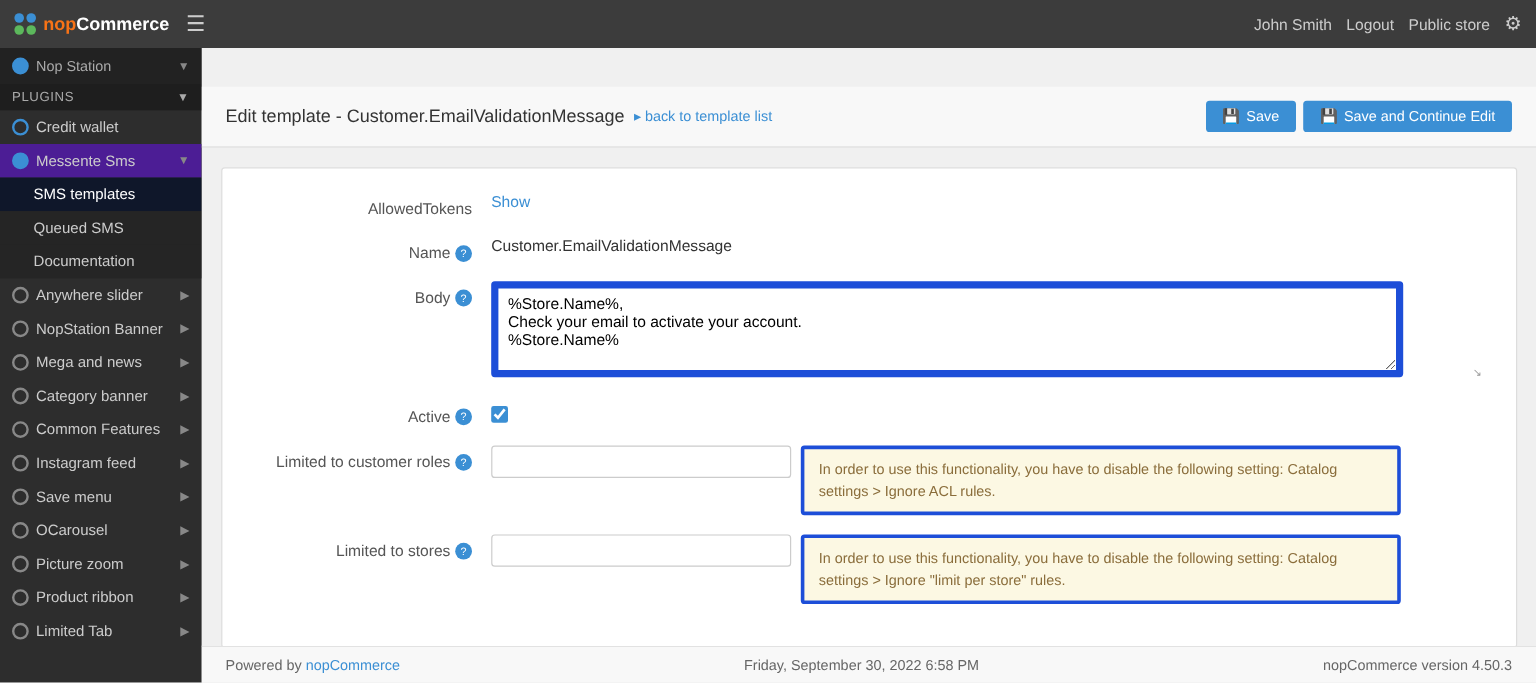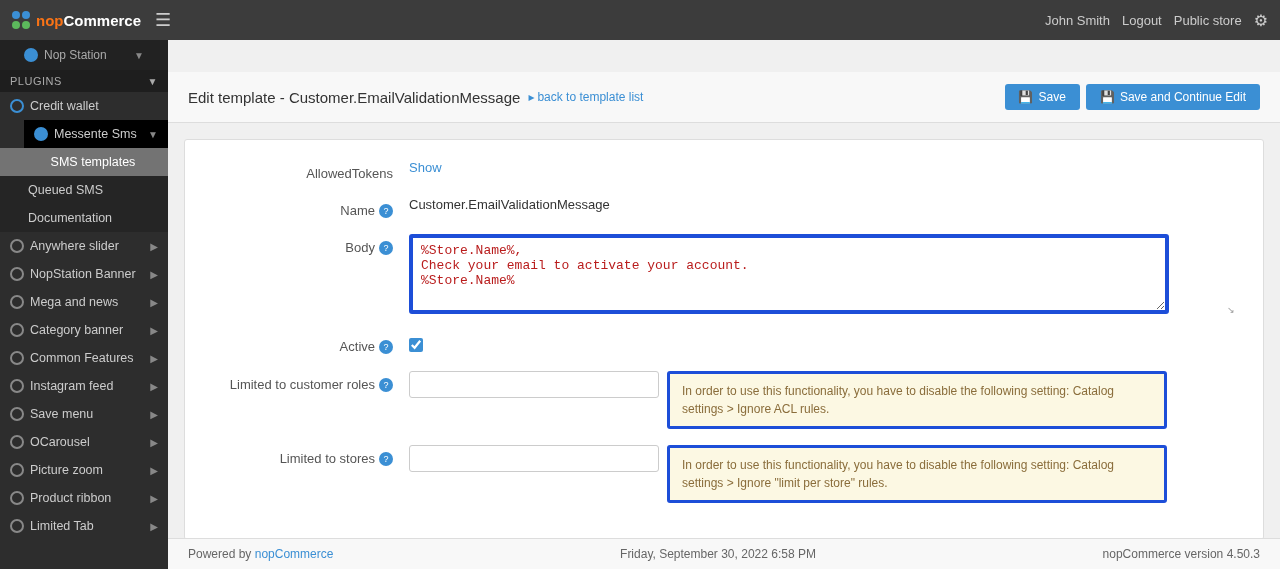--- a/index.html
+++ b/index.html
@@ -44,26 +44,26 @@
     .sidebar::-webkit-scrollbar-thumb { background: #555; }
 
     .sidebar-item {
       display: flex;
       align-items: center;
       padding: 7px 10px 7px 10px;
       cursor: pointer;
       position: relative;
       gap: 6px;
     }
-    .sidebar-item.active { background: #000000; margin-left: 24px; }
+    .sidebar-item.active { background: #4c1d95; }
     .sidebar-item.section-header {
       background: #222;
       color: #aaa;
       font-size: 12px;
-      padding: 8px 24px;
+      padding: 8px 10px;
     }
     .sidebar-item .circle-icon {
       width: 14px; height: 14px; border-radius: 50%;
       border: 2px solid #888; flex-shrink: 0;
       display: flex; align-items: center; justify-content: center;
     }
     .sidebar-item .circle-icon.filled { background: #3b8fd4; border-color: #3b8fd4; }
     .sidebar-item .circle-icon.outline-blue { border-color: #3b8fd4; }
     .sidebar-item-label { flex: 1; }
     .sidebar-item .chevron { font-size: 10px; color: #888; }
@@ -144,26 +144,26 @@
       padding: 5px 8px;
       border: 1px solid #ccc;
       border-radius: 3px;
       font-size: 13px;
       color: #333;
     }
     .form-textarea {
       width: 100%;
       height: 80px;
       padding: 5px 8px;
-      border: 4px solid #1d4ed8;
+      border: 6px solid #1d4ed8;
       border-radius: 3px;
       font-size: 13px;
-      color: #b91c1c;
+      color: #000000;
       resize: vertical;
-      font-family: Liberation Mono, monospace;
+      font-family: Liberation Sans, sans-serif;
     }
     .textarea-wrap { position: relative; }
     .textarea-corner {
       position: absolute;
       bottom: 2px;
       right: 2px;
       width: 10px;
       height: 10px;
       color: #999;
       font-size: 9px;
@@ -271,21 +271,21 @@
       <div class="circle-icon outline-blue"></div>
       <span class="sidebar-item-label">Credit wallet</span>
     </div>
 
     <div class="sidebar-item active">
       <div class="circle-icon filled"></div>
       <span class="sidebar-item-label">Messente Sms</span>
       <span class="chevron">▼</span>
     </div>
 
-    <div class="sidebar-item sub-item" style="color:#fff; background:#737373;text-align:center;">
+    <div class="sidebar-item sub-item" style="color:#fff; background:#0f172a;">
       <span class="sidebar-item-label">SMS templates</span>
     </div>
     <div class="sidebar-item sub-item">
       <span class="sidebar-item-label">Queued SMS</span>
     </div>
     <div class="sidebar-item sub-item">
       <span class="sidebar-item-label">Documentation</span>
     </div>
 
     <div class="sidebar-item">

